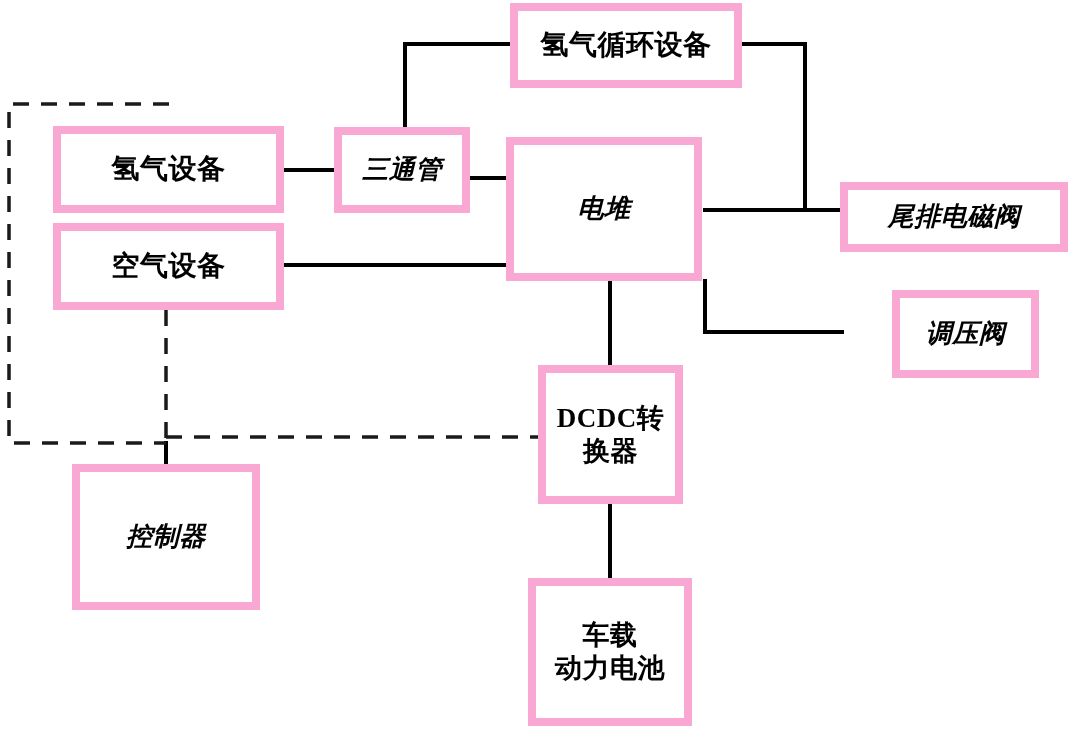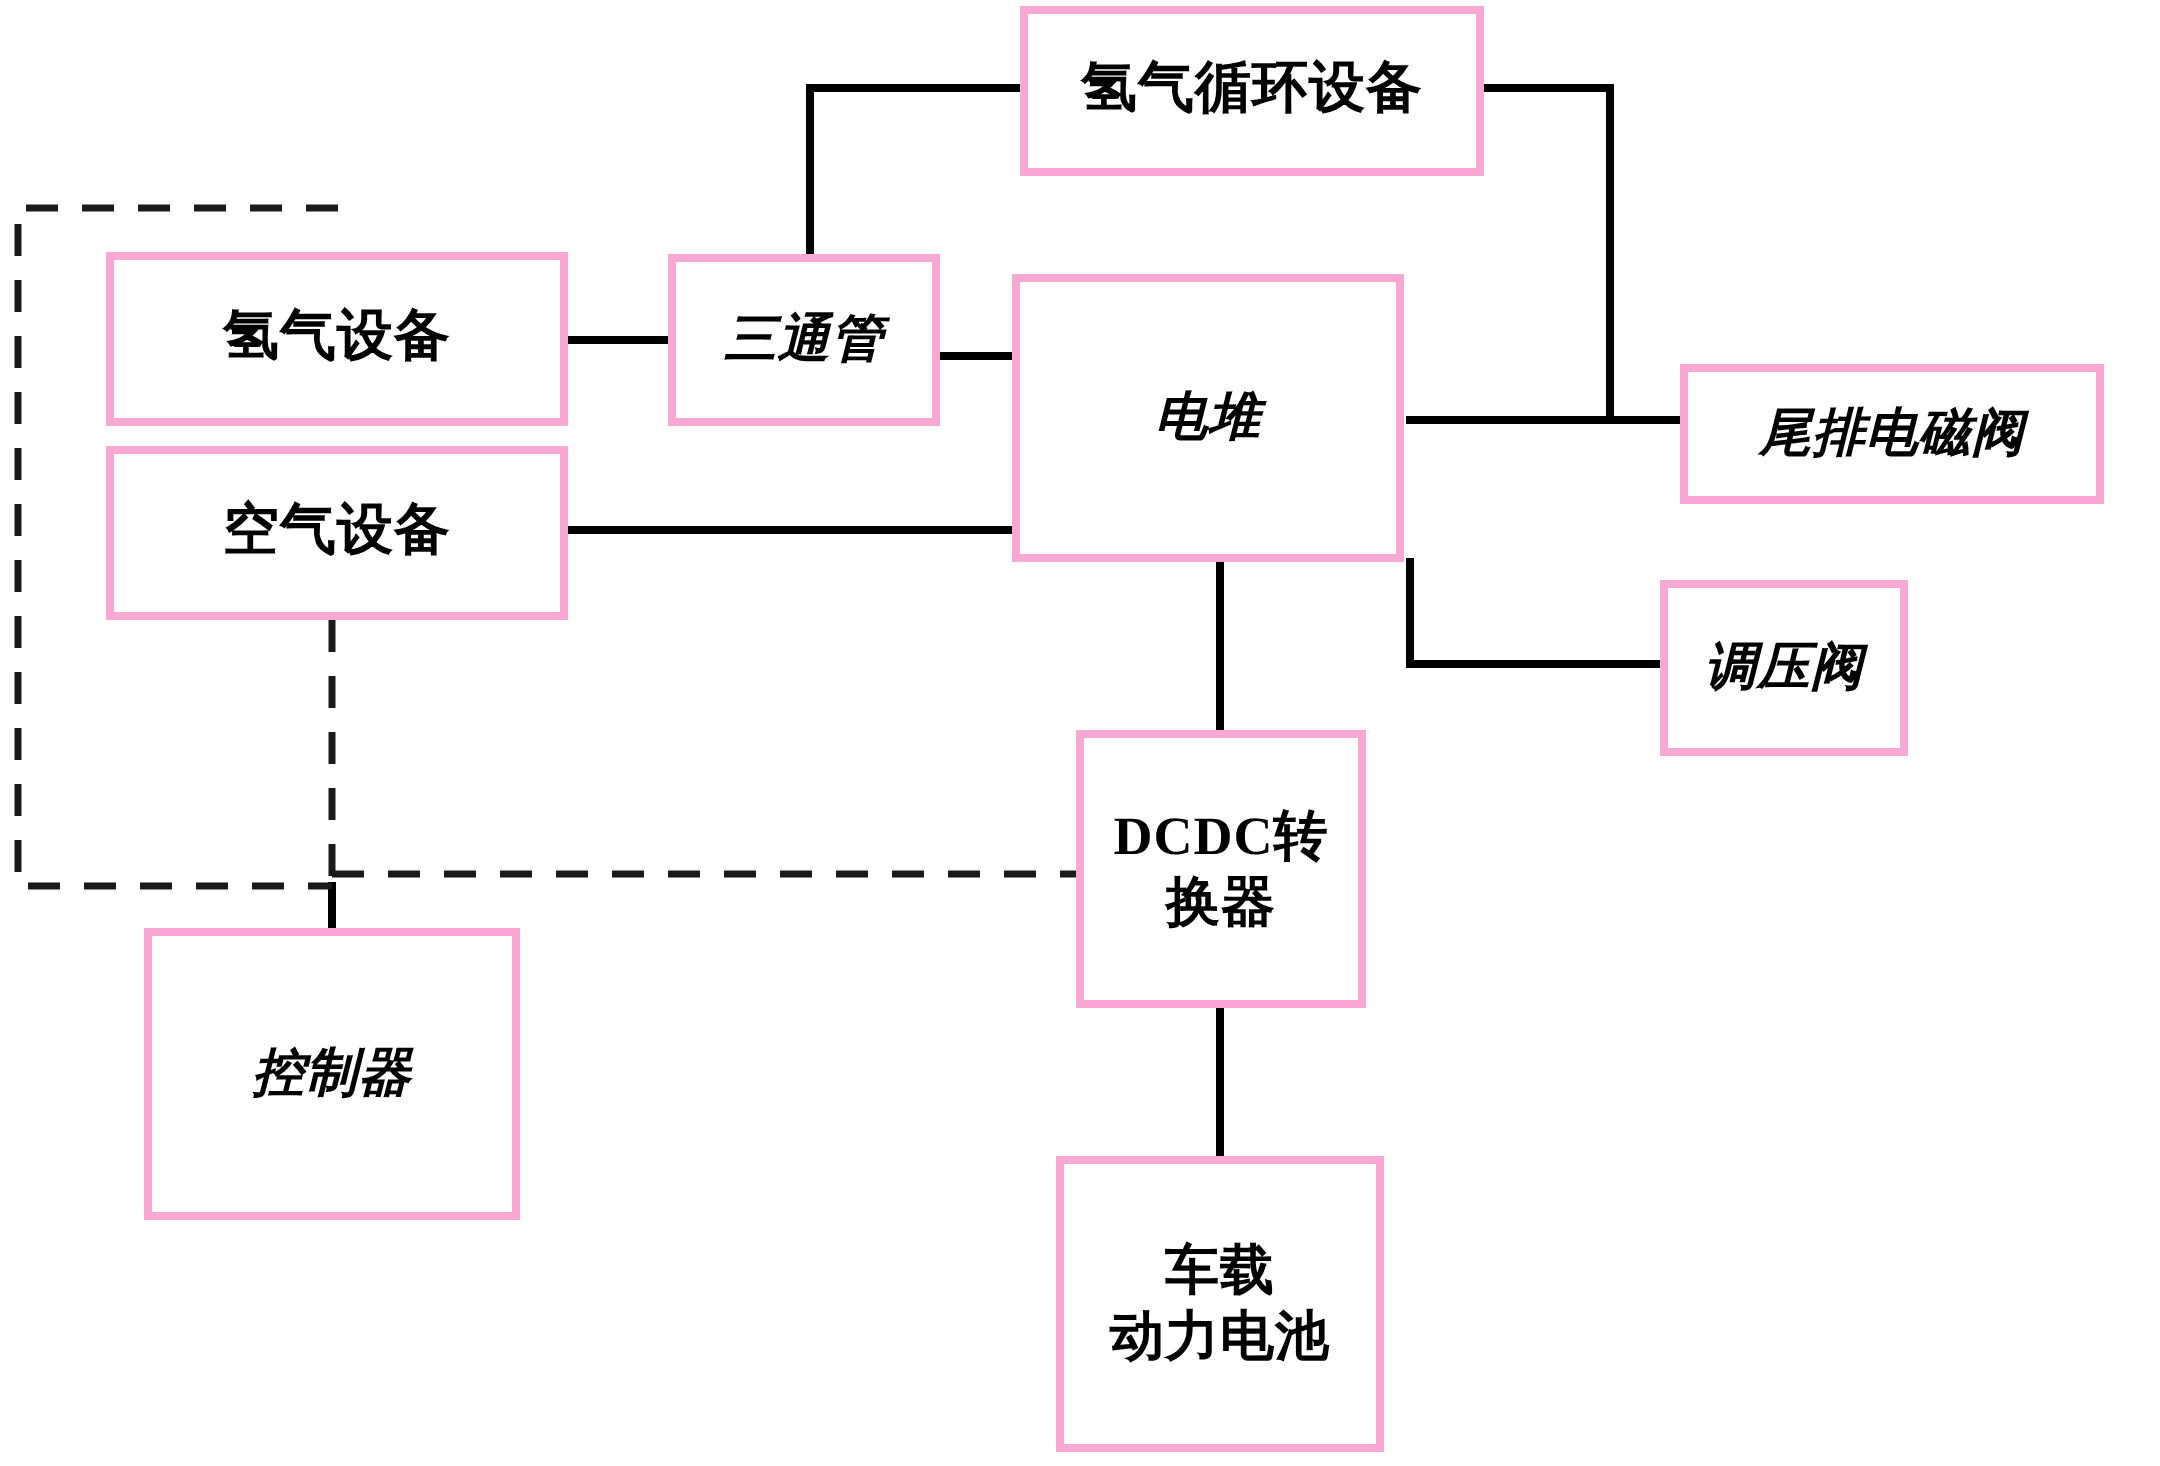--- a/index.html
+++ b/index.html
@@ -21,21 +21,21 @@
     position: absolute;
     left: 0;
     top: 0;
     width: 1080px;
     height: 733px;
     pointer-events: none;
   }
   .node {
     position: absolute;
     box-sizing: border-box;
-    border: 4px solid #f9a8d4;
+    border: 8px solid #f9a8d4;
     background: #ffffff;
     display: flex;
     align-items: center;
     justify-content: center;
     text-align: center;
     color: #000000;
     line-height: 1.22;
     font-weight: 700;
     letter-spacing: 0.5px;
     z-index: 3;
@@ -101,25 +101,25 @@
   </div>
 
   <div class="node f26" style="left:334px; top:127px; width:136px; height:86px;">
     <span class="lbl">三通管</span>
   </div>
 
   <div class="node f26" style="left:506px; top:137px; width:196px; height:144px;">
     <span class="lbl">电堆</span>
   </div>
 
-  <div class="node f26" style="left:840px; top:182px; width:212px; height:70px;">
+  <div class="node f26" style="left:840px; top:182px; width:228px; height:70px;">
     <span class="lbl">尾排电磁阀</span>
   </div>
 
-  <div class="node f26" style="left:830px; top:290px; width:124px; height:88px;">
+  <div class="node f26" style="left:892px; top:290px; width:147px; height:88px;">
     <span class="lbl">调压阀</span>
   </div>
 
   <div class="node f25" style="left:538px; top:365px; width:145px; height:139px;">
     <span class="lbl">DCDC转
 换器</span>
   </div>
 
   <div class="node f26" style="left:72px; top:464px; width:188px; height:146px;">
     <span class="lbl">控制器</span>

